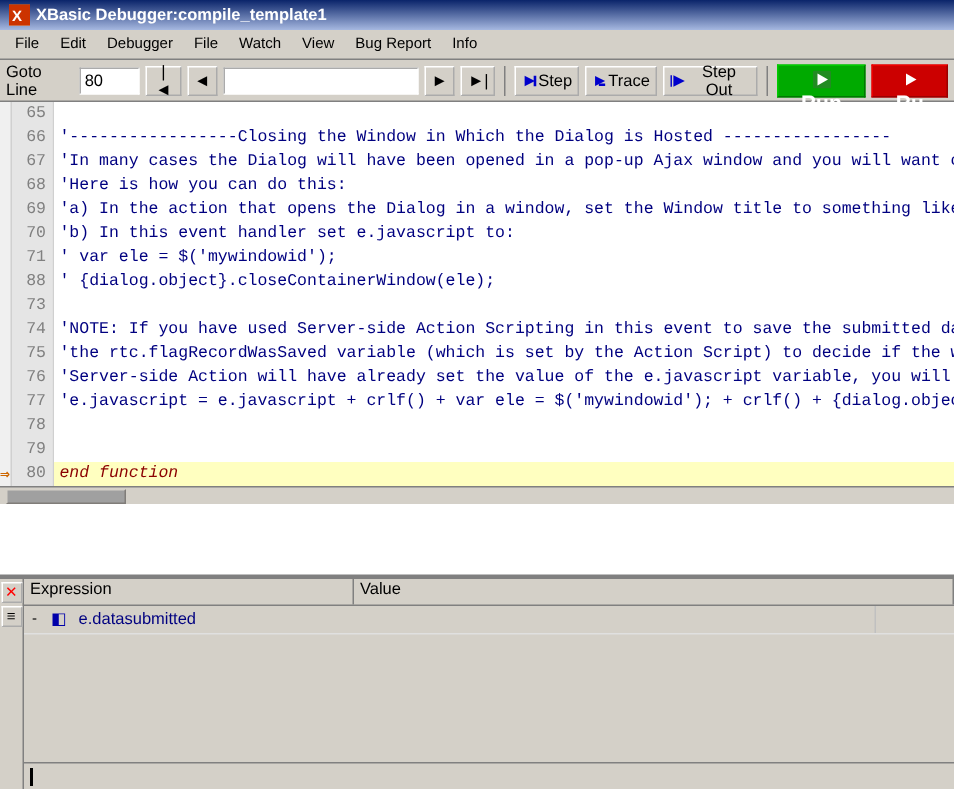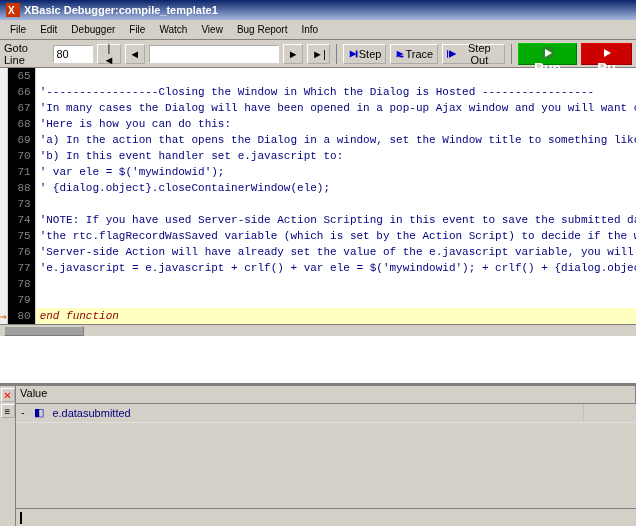--- a/index.html
+++ b/index.html
@@ -139,21 +139,21 @@
 
     .code-line {
       height: 16px;
     }
 
     .line-num {
       color: #808080;
       text-align: right;
       padding: 0 4px;
       min-width: 28px;
-      background: #000000;
+      background: #e5e5e5;
       border-right: 1px solid #d0d0d0;
       user-select: none;
     }
 
     .line-content {
       padding: 0 4px;
       white-space: nowrap;
       overflow: hidden;
     }
 
@@ -457,20 +457,21 @@
   <div class="watch-layout">
 
     <div class="left-icons">
       <div class="left-icon" style="color:red; font-size:10px;">✕</div>
       <div class="left-icon" style="font-size:10px;">≡</div>
     </div>
 
     <div style="flex:1; display:flex; flex-direction:column;">
 
       <div id="watch-header">
+        <div class="watch-col-header col-expr">Expression</div>
         <div class="watch-col-header col-val">Value</div>
       </div>
 
       <div id="watch-body">
         <table id="watch-table">
           <tbody id="watch-tbody">
           <tr class="watch-row">
                 <td class="watch-expand" style="font-size: 10px;">-</td>
                 <td class="watch-icon" style="color: rgb(0, 0, 170);">◧</td>
                 <td class="watch-expr" colspan="1">e.datasubmitted</td>

